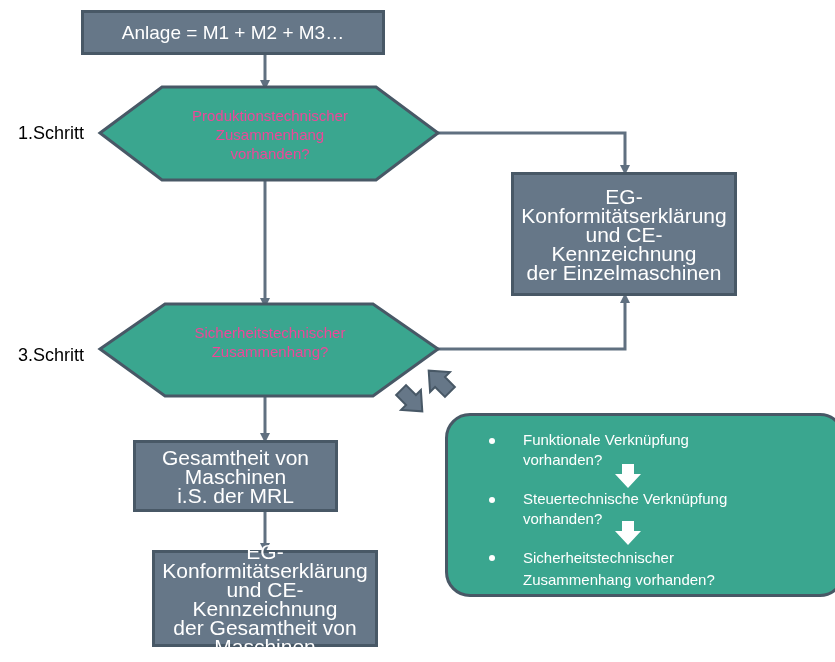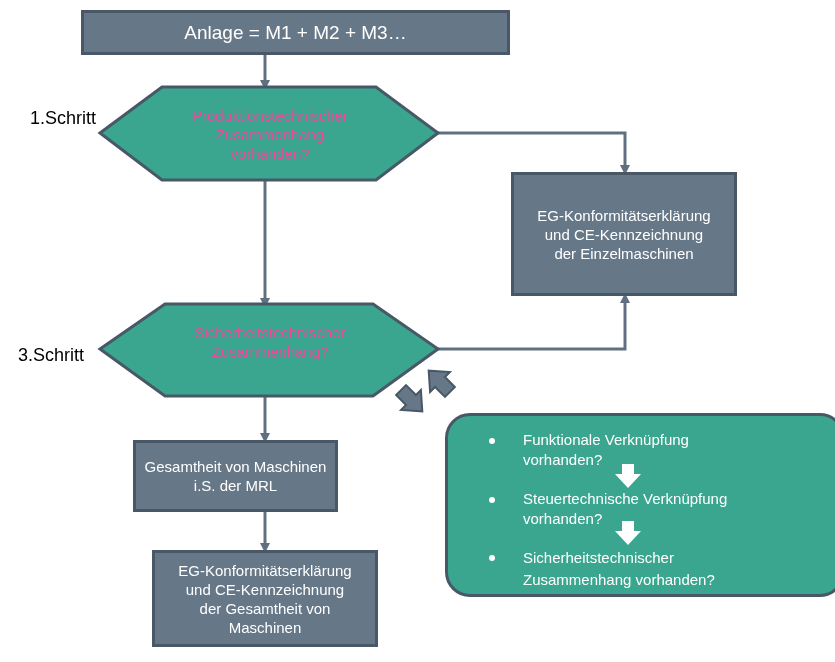--- a/index.html
+++ b/index.html
@@ -2,21 +2,21 @@
 <html><head>
 <meta charset="utf-8">
 <style>
   html, body { margin:0; padding:0; background:#ffffff; }
   body { width:835px; height:662px; position:relative; overflow:hidden;
          font-family:"Liberation Sans", sans-serif; }
   #canvas { position:absolute; left:0; top:0; }
   .box { position:absolute; box-sizing:border-box; background:#667788;
          border:3px solid #485866; color:#ffffff; display:flex;
          align-items:center; justify-content:center; text-align:center;
-         font-size:15px; line-height:19px; }
+         font-size:21px; line-height:19px; }
   .box span { white-space:pre-line; }
   .step { position:absolute; font-size:18px; color:#000000; }
   .hex-text { position:absolute; color:#ec4899; text-align:center;
               font-size:15px; line-height:19px; white-space:pre-line; }
   .teal-box { position:absolute; box-sizing:border-box; background:#3aa68f;
               border:3px solid #485866; color:#ffffff; font-size:15px; }
   .item { position:absolute; left:0; right:0; }
   .bullet { position:absolute; left:41px; top:8px; width:6px; height:6px;
             border-radius:50%; background:#ffffff; }
   .item-text { position:absolute; left:75px; line-height:20px; white-space:pre-line; }
@@ -42,25 +42,25 @@
   <polygon points="100,349 165,304 373,304 438,349 373,396 165,396" fill="#3aa68f" stroke="#485866" stroke-width="3"></polygon>
 
   <g transform="translate(440,382) rotate(-45)">
     <path d="M-7,14 L-7,0 L-14,0 L0,-16 L14,0 L7,0 L7,14 Z" fill="#667788" stroke="#485866" stroke-width="2"></path>
   </g>
   <g transform="translate(411,400) rotate(135)">
     <path d="M-7,14 L-7,0 L-14,0 L0,-16 L14,0 L7,0 L7,14 Z" fill="#667788" stroke="#485866" stroke-width="2"></path>
   </g>
 </svg>
 
-<div class="box" style="left:81px; top:10px; width:429px; height:45px; font-size:19px;">
+<div class="box" style="left:81px; top:10px; width:304px; height:45px; font-size:19px;">
   <span>Anlage = M1 + M2 + M3…</span>
 </div>
 
-<div class="step" style="left:18px; top:108px;margin-left:12px;">1.Schritt</div>
+<div class="step" style="left:18px; top:123px;">1.Schritt</div>
 <div class="step" style="left:18px; top:345px;">3.Schritt</div>
 
 <div class="hex-text" style="left:160px; top:106px; width:220px;">Produktionstechnischer
 Zusammenhang
 vorhanden?</div>
 <div class="hex-text" style="left:160px; top:323px; width:220px;">Sicherheitstechnischer
 Zusammenhang?</div>
 
 <div class="box" style="left:511px; top:172px; width:226px; height:124px;">
   <span>EG-Konformitätserklärung

